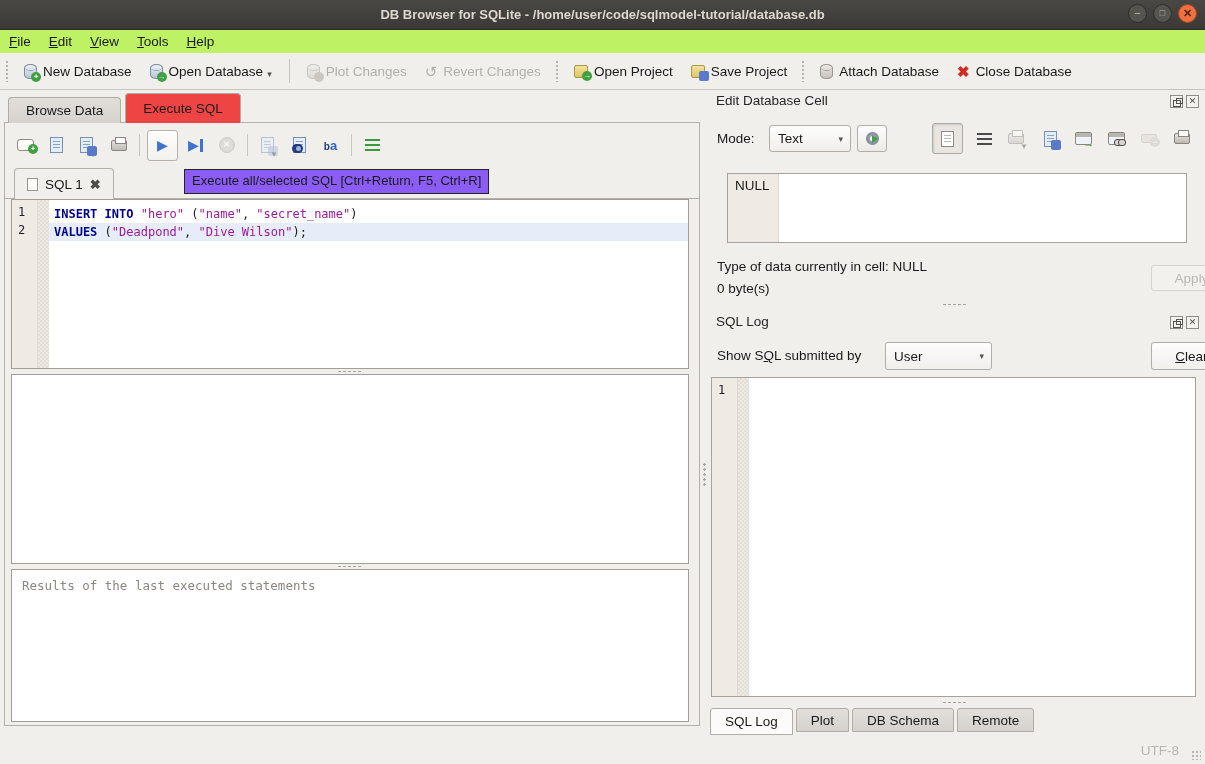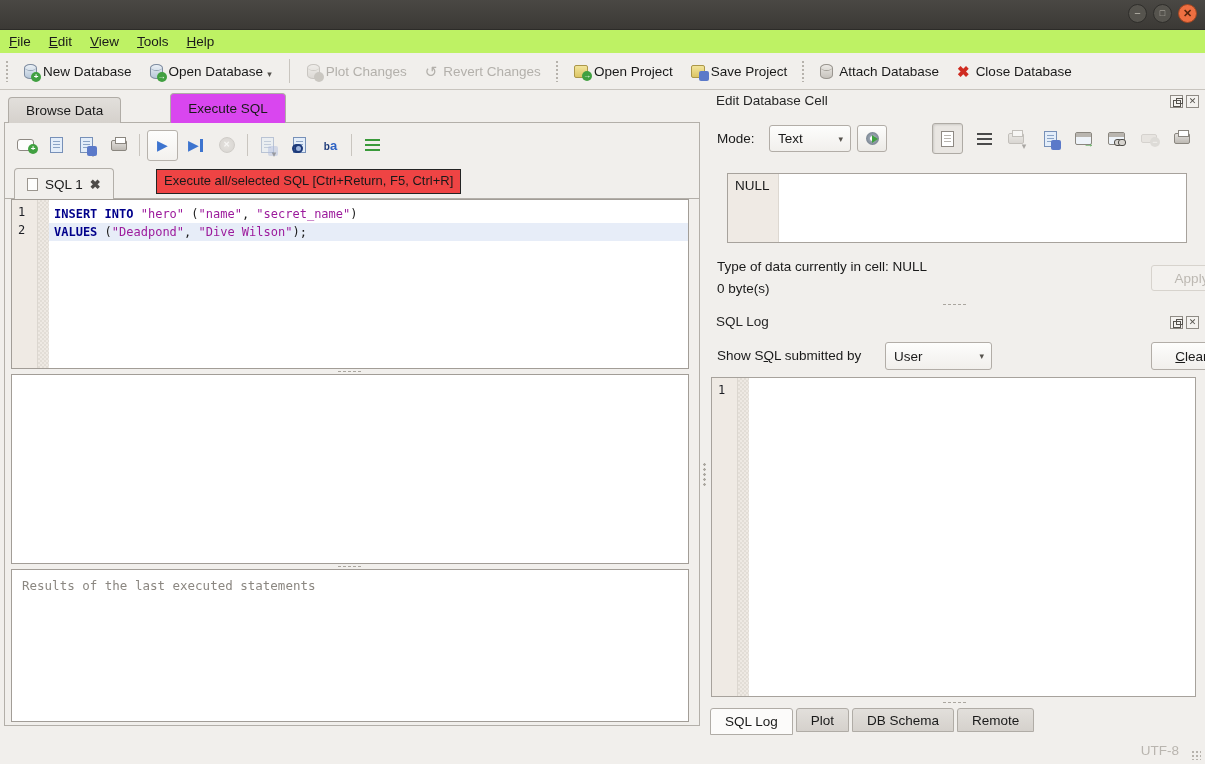--- a/index.html
+++ b/index.html
@@ -48,21 +48,21 @@
   .ic-box { width:14px; height:13px; border:1px solid #ab9749; border-radius:2px;
     background:linear-gradient(#f2e49a,#dcc565); }
   .ic-revert { font-size:15px; color:#b3b0ab; line-height:15px; }
   .ic-closedb { color:#cf2b20; font-size:15px; font-weight:bold; line-height:15px; }
 
   
   .main-tabs { position:absolute; left:8px; top:95px; height:28px; display:flex; align-items:flex-end; z-index:3; }
   .mtab { height:26px; padding:0 17px; background:linear-gradient(#e2dfdb,#d5d1cc);
     border:1px solid #b0aca6; border-bottom:none; border-radius:4px 4px 0 0; margin-right:4px;
     display:flex; align-items:center; }
-  .mtab.active { height:30px; background:#d946ef; position:relative; z-index:4;margin-left:45px; }
+  .mtab.active { height:30px; background:#ef4444; position:relative; z-index:4; }
 
   .left-frame { position:absolute; left:4px; top:122px; width:696px; height:604px;
     border:1px solid #b3afa9; background:#f1efec; }
 
   
   .sqltb { position:absolute; left:12px; top:128px; height:34px; display:flex; align-items:center; gap:4px; z-index:2; }
   .sbtn { width:27px; height:27px; display:flex; align-items:center; justify-content:center; border-radius:3px; position:relative; }
   .sbtn.hover { width:31px; height:31px; border:1px solid #b7b2ac; background:linear-gradient(#fdfdfc,#f3f1ee); }
   .ssep { width:1px; height:22px; background:#c9c5bf; margin:0 3px; }
   .ic-doc { width:13px; height:16px; background:#fff; border:1px solid #8e8983; position:relative; }
@@ -88,21 +88,21 @@
     background:repeating-linear-gradient(#3a9a3a 0 2px, transparent 2px 5px); }
   .ic-lines.dark { background:repeating-linear-gradient(#4a4a4a 0 2px, transparent 2px 5px); }
 
   
   .subtabbar { position:absolute; left:5px; top:168px; width:694px; height:31px; border-bottom:1px solid #b3afa9; }
   .subtab { position:absolute; left:9px; top:0; height:31px; padding:12px 12px; display:flex; align-items:center; gap:7px;
     background:#f1efec; border:1px solid #b3afa9; border-bottom:none; border-radius:4px 4px 0 0; }
   .subtab .x { color:#4e4c49; font-size:13px; font-weight:bold; }
   .ic-mini-doc { width:11px; height:13px; background:#fdfdfc; border:1px solid #9b968f; }
 
-  .tooltip { position:absolute; left:156px; top:169px; height:25px; z-index:60; background:#ef4444;
+  .tooltip { position:absolute; left:184px; top:169px; height:25px; z-index:60; background:#8b5cf6;
     border:1px solid #242424; padding:3px 7px; font-size:13px; white-space:nowrap; }
 
   
   .editor { position:absolute; left:11px; top:199px; width:678px; height:170px; background:#fff;
     border:1px solid #a29d97; display:flex; font-family:"DejaVu Sans Mono",monospace; font-size:12px; }
   .gutter { width:26px; background:#efeae4; border-right:1px solid #dcd7d0; padding:5px 0 0 6px; color:#1c1e24; }
   .gutter div { height:18px; }
   .fold { width:11px; background:#eee9e3;
     background-image:linear-gradient(45deg,#e2ddd6 25%,transparent 25%,transparent 75%,#e2ddd6 75%),
                      linear-gradient(45deg,#e2ddd6 25%,transparent 25%,transparent 75%,#e2ddd6 75%);
@@ -178,20 +178,21 @@
   
   .status { position:absolute; left:0; top:735px; width:1205px; height:29px; }
   .enc { position:absolute; right:26px; top:8px; color:#b9b5af; }
   .grip { position:absolute; right:4px; bottom:4px; width:10px; height:10px;
     background-image:radial-gradient(#b6b2ac 1px, transparent 1.2px); background-size:4px 4px; }
 </style>
 </head>
 <body>
 
 <div class="titlebar">
+  <span class="title">DB Browser for SQLite - /home/user/code/sqlmodel-tutorial/database.db</span>
   <div class="winbtns">
     <span class="wbtn">−</span>
     <span class="wbtn max">□</span>
     <span class="wbtn close">✕</span>
   </div>
 </div>
 
 <div class="menubar">
   <div class="menu-item"><span class="mn">F</span><span>ile</span></div>
   <div class="menu-item"><span class="mn">E</span><span>dit</span></div>

